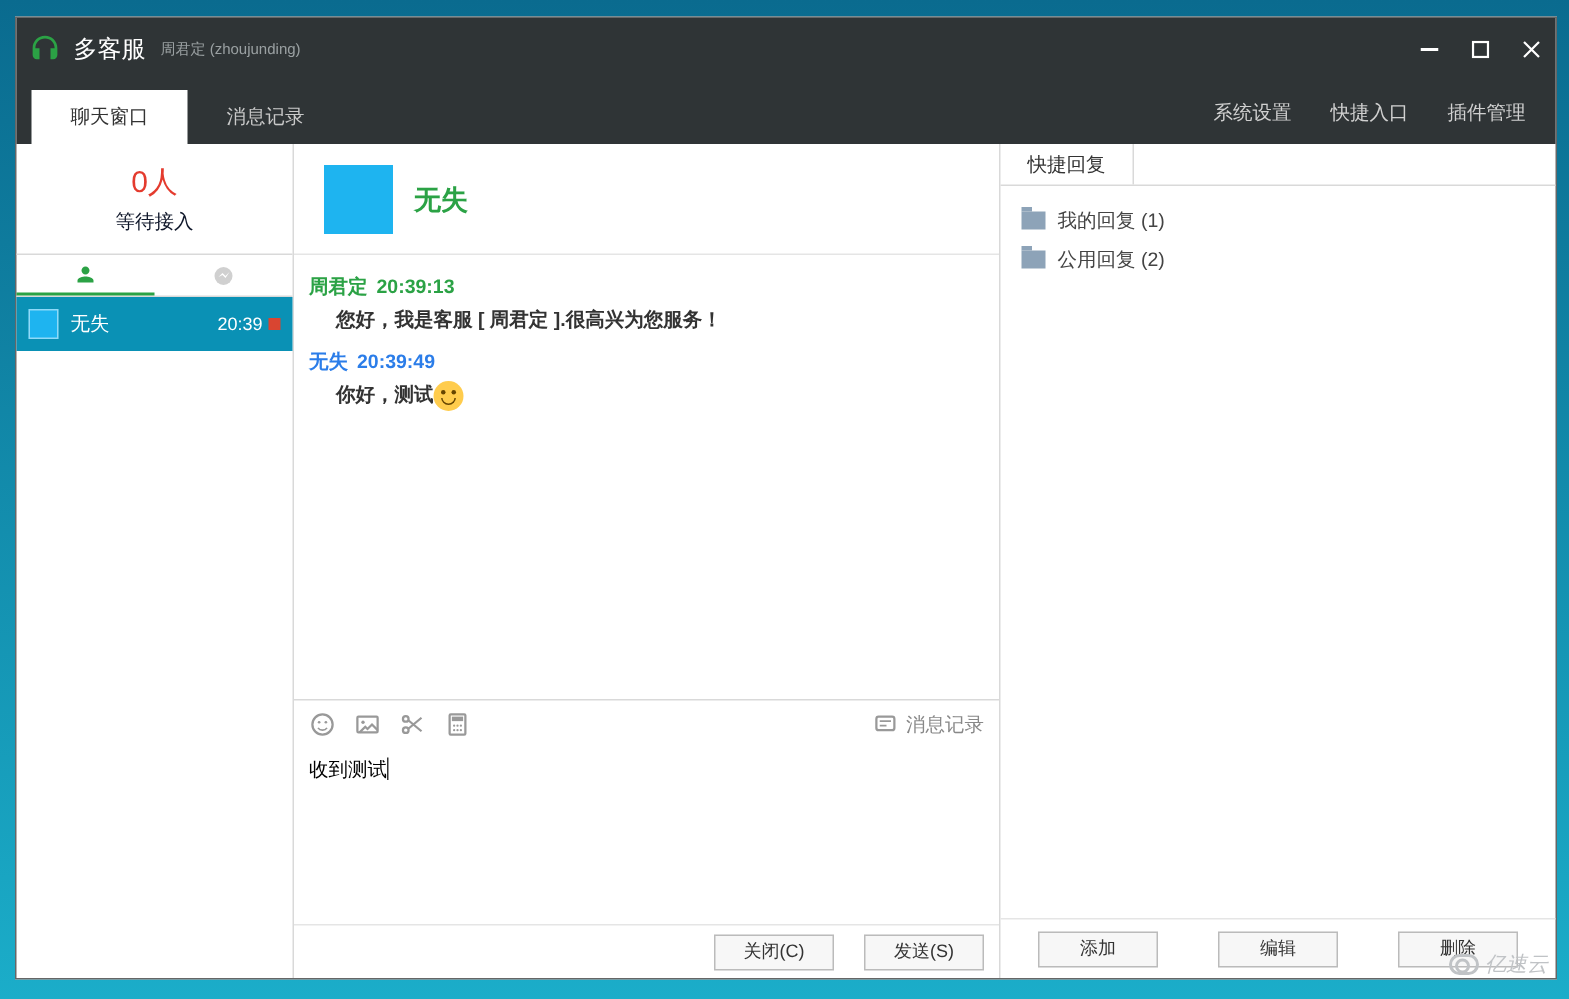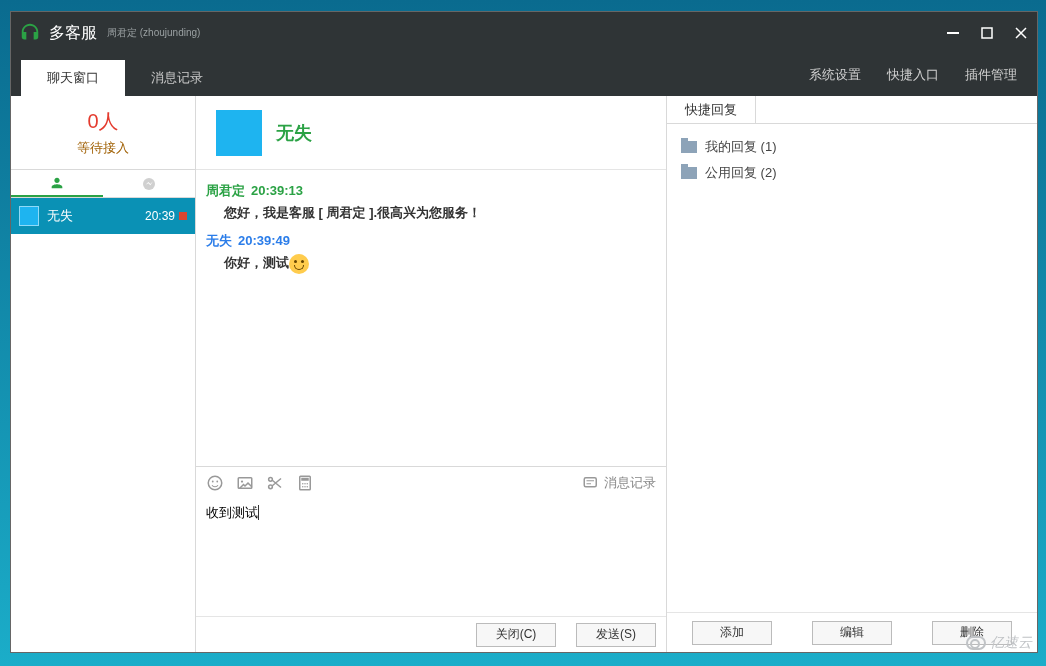--- a/index.html
+++ b/index.html
@@ -12,21 +12,21 @@
 .titlebar .win-controls { margin-left: auto; display: flex; gap: 18px; align-items: center; color: #fff; }
 .win-btn { width: 16px; height: 16px; display: flex; align-items: center; justify-content: center; cursor: default; }
 .tabbar { height: 42px; background: #2f3436; display: flex; align-items: flex-end; padding-left: 10px; }
 .tab { height: 36px; padding: 0 26px; color: #c9c9c9; font-size: 13px; display: flex; align-items: center; cursor: default; text-align: center; }
 .tab.active { background: #fff; color: #333; }
 .tabbar .menu-right { margin-left: auto; display: flex; gap: 26px; padding-right: 20px; color: #d0d0d0; font-size: 13px; height: 100%; align-items: center; }
 .content { flex: 1; display: flex; min-height: 0; }
 .left-panel { width: 185px; border-right: 1px solid #d9d9d9; display: flex; flex-direction: column; }
 .waiting { text-align: center; padding: 12px 0; border-bottom: 1px solid #d9d9d9; }
 .waiting .count { color: #e43b2e; font-size: 20px; font-weight: 500; }
-.waiting .label { color: #a16207; font-size: 13px; margin-top: 4px; }
+.waiting .label { color: #0f172a; font-size: 13px; margin-top: 4px; }
 .session-tabs { height: 28px; display: flex; border-bottom: 1px solid #d9d9d9; }
 .session-tab { flex: 1; display: flex; align-items: center; justify-content: center; }
 .session-tab.active { border-bottom: 2px solid #2ba245; }
 .session-list { flex: 1; }
 .session-item { display: flex; align-items: center; height: 36px; padding: 0 8px; background: #0a91b5; color: #fff; font-size: 13px; }
 .session-item .avatar-sm { width: 20px; height: 20px; background: #1eb4f0; margin-right: 8px; border: 1px solid rgba(255,255,255,0.5); }
 .session-item .time { margin-left: auto; font-size: 12px; }
 .session-item .dot { width: 8px; height: 8px; background: #d94531; margin-left: 4px; }
 .auto-accept { height: 30px; border-top: 1px solid #d9d9d9; display: flex; align-items: center; padding: 0 6px; font-size: 12px; color: #333; gap: 4px; }
 .auto-accept select { flex: 1; font-size: 12px; height: 20px; border: 1px solid #ccc; }

